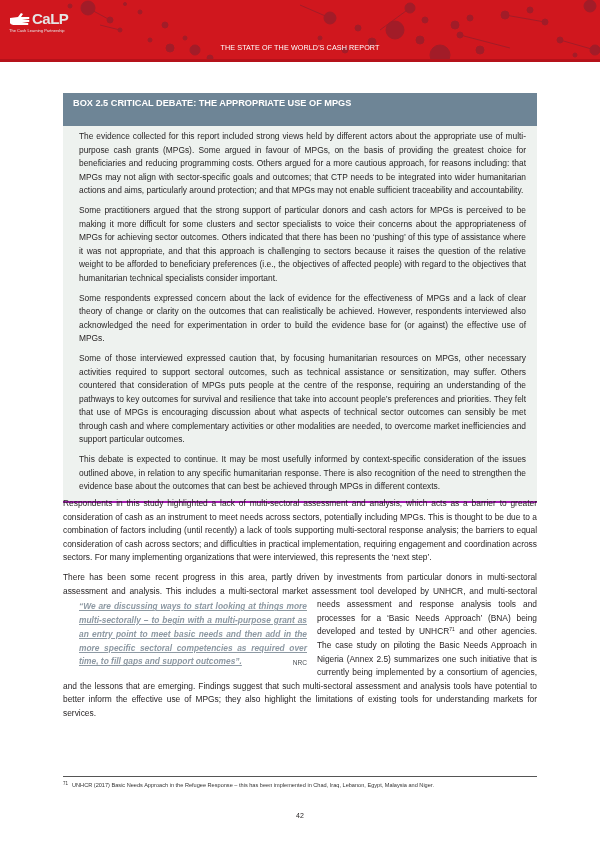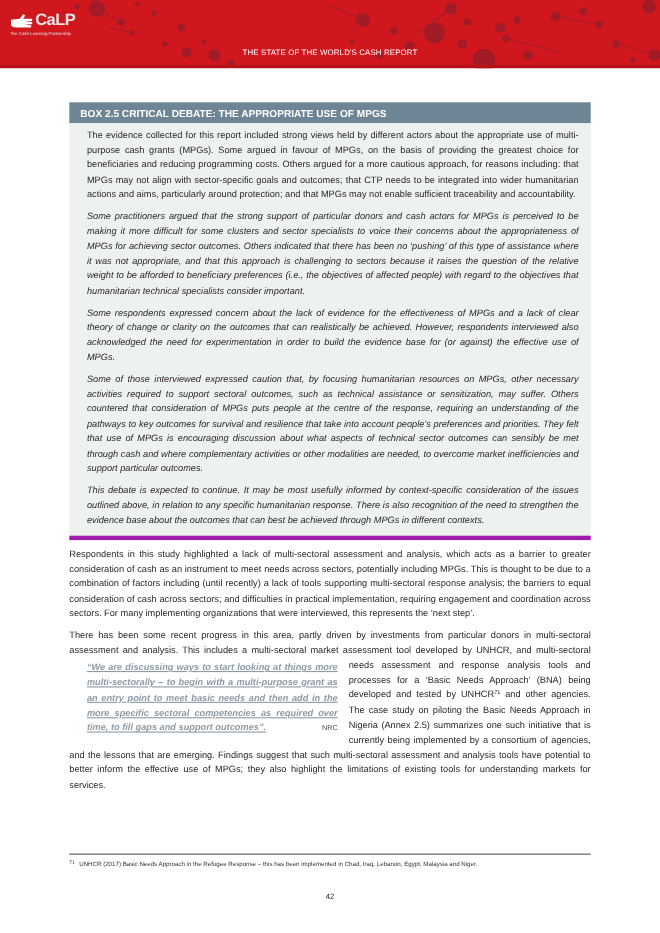--- a/index.html
+++ b/index.html
@@ -20,28 +20,28 @@
     .logo .brand { font-weight: bold; font-size: 15px; letter-spacing: -0.5px; margin-left: 1px; font-family: "Liberation Sans", sans-serif; }
     .logo .tag { font-size: 4px; margin-top: 1px; white-space: nowrap; }
     .header-title {
       position: absolute; left: 0; width: 600px; top: 43px; text-align: center;
       color: #fff; font-size: 7.2px; letter-spacing: 0.1px;
     }
 
     .box { position: absolute; left: 63px; top: 93px; width: 474px; }
     .box-head {
       background: #6e8596; color: #fff; font-weight: bold; font-size: 9.2px;
-      padding: 4px 10px 2px 10px; height: 13px; line-height: 13px;
+      padding: 4px 10px 16px 10px; height: 13px; line-height: 13px;
     }
     .box-body {
       background: #eef2ef; padding: 4px 11px 7px 16px;
-      border-bottom: 4px solid #a21caf;
+      border-bottom: 2px solid #a21caf;
     }
     p { margin: 0; font-size: 8.4px; line-height: 13.6px; text-align: justify; }
-    .box-body p + p { margin-top: 6px; font-style: italic; }
+    .box-body p + p { margin-top: 6px; }
 
     .main { position: absolute; left: 63px; top: 497px; width: 474px; }
     .main h3 { margin: 0 0 4px 0; font-size: 8.6px; font-weight: bold; line-height: 13px; }
     .main p + p { margin-top: 6px; }
     .wrap { position: relative; }
     .quote {
       float: left; width: 228px; margin: 2px 10px 0 16px;
       color: #8d99a3; font-style: italic; font-weight: bold;
       font-size: 8.4px; line-height: 13.8px; text-align: justify; text-decoration: underline;
     }

